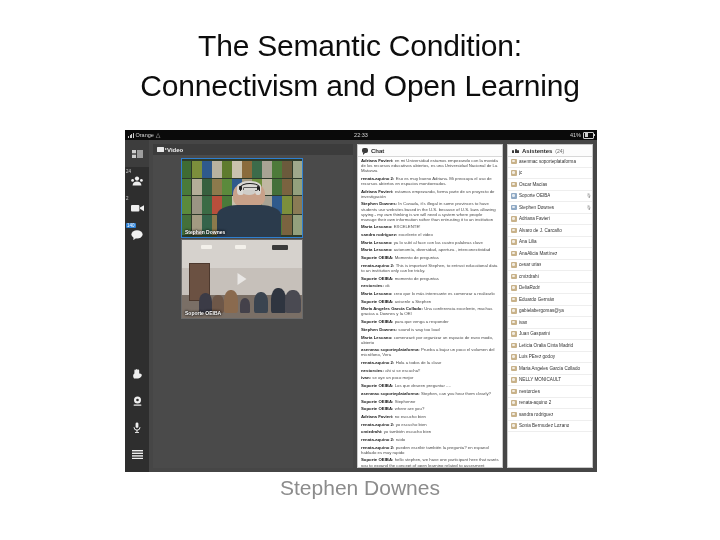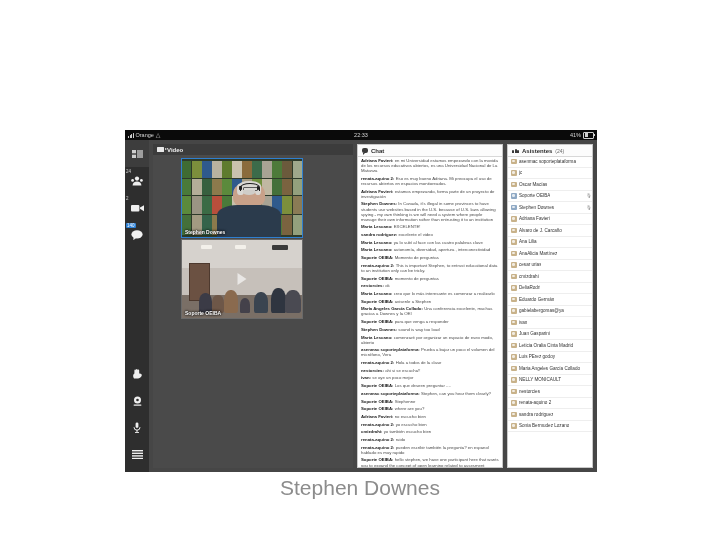--- a/index.html
+++ b/index.html
@@ -141,20 +141,22 @@
   .ppl-ico i{position:absolute;bottom:0;width:2px;height:3.4px;background:#3a3a3a;border-radius:1px 1px 0 0;}
   .ppl-ico i:nth-child(1){left:0}.ppl-ico i:nth-child(2){left:2.5px;height:4.2px}
   .ppl-ico i:nth-child(3){left:5px}
   .bub{display:inline-block;width:6px;height:5px;background:#3a3a3a;border-radius:2px;position:relative;}
   .bub:after{content:"";position:absolute;left:1px;bottom:-1.6px;border-top:2px solid #3a3a3a;border-right:2px solid transparent;}
 </style>
 </head>
 <body>
 
 <div id="slide-title">
+  <span class="line">The Semantic Condition:</span>
+  <span class="line">Connectivism and Open Learning</span>
 </div>
 
 <div id="screenshot">
 
   <div id="status-bar">
     <div class="left">
       <span class="sig-bars">
           <i></i>
           <i></i>
           <i></i>

